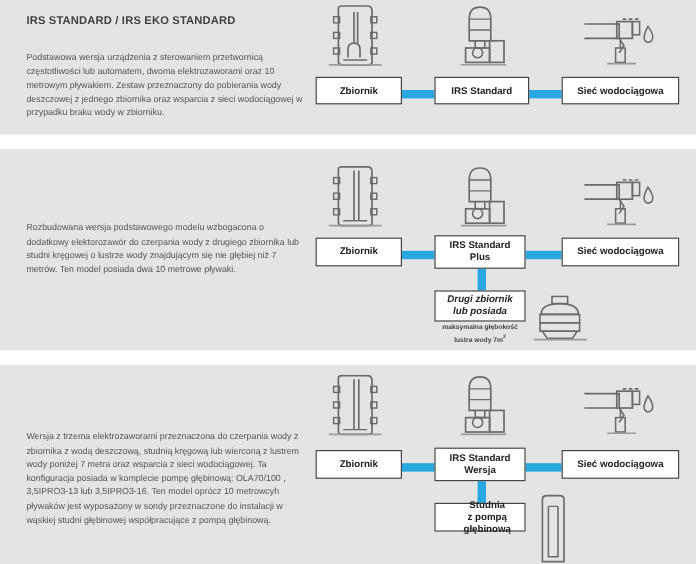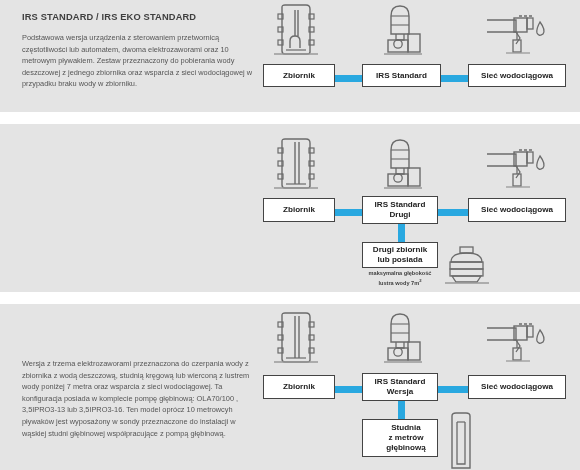--- a/index.html
+++ b/index.html
@@ -84,21 +84,21 @@
 </style>
 </head>
 <body>
 
 <div id="page">
 
   <div class="section sec1">
 
     <div class="txtcol" style="top:12px;">
       <div class="sec-title">IRS STANDARD / IRS EKO STANDARD</div>
-      <div class="sec-body" style="margin-top:10px;">Podstawowa wersja urządzenia z sterowaniem przetwornicą częstotliwości lub automatem, dwoma elektrozaworami oraz 10 metrowym pływakiem. Zestaw przeznaczony do pobierania wody deszczowej z jednego zbiornika oraz wsparcia z sieci wodociągowej w przypadku braku wody w zbiorniku.</div>
+      <div class="sec-body" style="margin-top:20px;">Podstawowa wersja urządzenia z sterowaniem przetwornicą częstotliwości lub automatem, dwoma elektrozaworami oraz 10 metrowym pływakiem. Zestaw przeznaczony do pobierania wody deszczowej z jednego zbiornika oraz wsparcia z sieci wodociągowej w przypadku braku wody w zbiorniku.</div>
     </div>
 
     <div class="icon" style="left:268px; top:4px; width:54px; height:56px;">
       <svg viewBox="0 0 54 56">
         <path d="M14 3 Q14 1 17 1 L38 1 Q42 1 42 5 L42 48 Q42 50 39 50 L17 50 Q14 50 14 47 Z" fill="none" stroke="#6b6b6b" stroke-width="1.4"></path>
         <rect x="10" y="10" width="5" height="5" fill="none" stroke="#6b6b6b" stroke-width="1.2"></rect>
         <rect x="10" y="23" width="5" height="5" fill="none" stroke="#6b6b6b" stroke-width="1.2"></rect>
         <rect x="10" y="36" width="5" height="5" fill="none" stroke="#6b6b6b" stroke-width="1.2"></rect>
         <rect x="41" y="10" width="5" height="5" fill="none" stroke="#6b6b6b" stroke-width="1.2"></rect>
         <rect x="41" y="23" width="5" height="5" fill="none" stroke="#6b6b6b" stroke-width="1.2"></rect>
@@ -144,20 +144,21 @@
     <div class="node" style="left:263px; top:64px; width:72px; height:23px;">Zbiornik</div>
     <div class="node" style="left:362px; top:64px; width:79px; height:23px;">IRS Standard</div>
     <div class="node" style="left:468px; top:64px; width:98px; height:23px;">Sieć wodociągowa</div>
   </div>
 
   <div class="divider div1"></div>
 
   <div class="section sec2">
 
     <div class="txtcol" style="top:50px;">
+      <div class="sec-body" style="margin-top:10px;">Rozbudowana wersja podstawowego modelu wzbogacona o dodatkowy elektorozawór do czerpania wody z drugiego zbiornika lub studni kręgowej o lustrze wody znajdującym się nie głębiej niż 7 metrów. Ten model posiada dwa 10 metrowe pływaki.</div>
     </div>
 
     <div class="icon" style="left:268px; top:14px; width:54px; height:56px;">
       <svg viewBox="0 0 54 56">
         <path d="M14 3 Q14 1 17 1 L38 1 Q42 1 42 5 L42 48 Q42 50 39 50 L17 50 Q14 50 14 47 Z" fill="none" stroke="#6b6b6b" stroke-width="1.4"></path>
         <rect x="10" y="10" width="5" height="5" fill="none" stroke="#6b6b6b" stroke-width="1.2"></rect>
         <rect x="10" y="23" width="5" height="5" fill="none" stroke="#6b6b6b" stroke-width="1.2"></rect>
         <rect x="10" y="36" width="5" height="5" fill="none" stroke="#6b6b6b" stroke-width="1.2"></rect>
         <rect x="41" y="10" width="5" height="5" fill="none" stroke="#6b6b6b" stroke-width="1.2"></rect>
         <rect x="41" y="23" width="5" height="5" fill="none" stroke="#6b6b6b" stroke-width="1.2"></rect>
@@ -209,27 +210,27 @@
 
     <div class="pipe pipe-h" style="left:330px; top:85px; width:38px;"></div>
     <div class="pipe pipe-h" style="left:435px; top:85px; width:38px;"></div>
     <div class="pipe pipe-v" style="left:398px; top:96px; height:26px;"></div>
 
     <div class="node" style="left:263px; top:74px; width:72px; height:24px;">Zbiornik</div>
 
     <div class="node" style="left:362px; top:72px; width:76px; height:28px;">
       <span>
         <span>IRS Standard</span><br>
-        <span>Drugi</span>
+        <span>Plus</span>
       </span>
     </div>
 
     <div class="node" style="left:468px; top:74px; width:98px; height:24px;">Sieć wodociągowa</div>
 
-    <div class="node" style="left:362px; top:118px; width:76px; height:26px;">
+    <div class="node" style="left:362px; top:118px; width:76px; height:26px;font-style:italic;">
       <span>
         <span>Drugi zbiornik</span><br>
         <span>lub posiada</span>
       </span>
     </div>
 
     <div class="caption" style="left:352px; top:146px; width:96px;">
       <span>maksymalna głębokość</span><br>
       <span>lustra wody 7m</span><sup>2</sup>
     </div>
@@ -302,22 +303,22 @@
 
     <div class="node" style="left:362px; top:69px; width:76px; height:28px;">
       <span>
         <span>IRS Standard</span><br>
         <span>Wersja</span>
       </span>
     </div>
 
     <div class="node" style="left:468px; top:71px; width:98px; height:24px;">Sieć wodociągowa</div>
 
-    <div class="node" style="left:362px; top:115px; width:76px; height:38px;padding-left:12px;">
+    <div class="node" style="left:362px; top:115px; width:76px; height:24px;padding-left:12px;">
       <span>
         <span>Studnia</span><br>
-        <span>z metrów</span><br>
+        <span>z pompą</span><br>
         <span>głębinową</span>
       </span>
     </div>
   </div>
 
 </div>
 
 </body></html>

